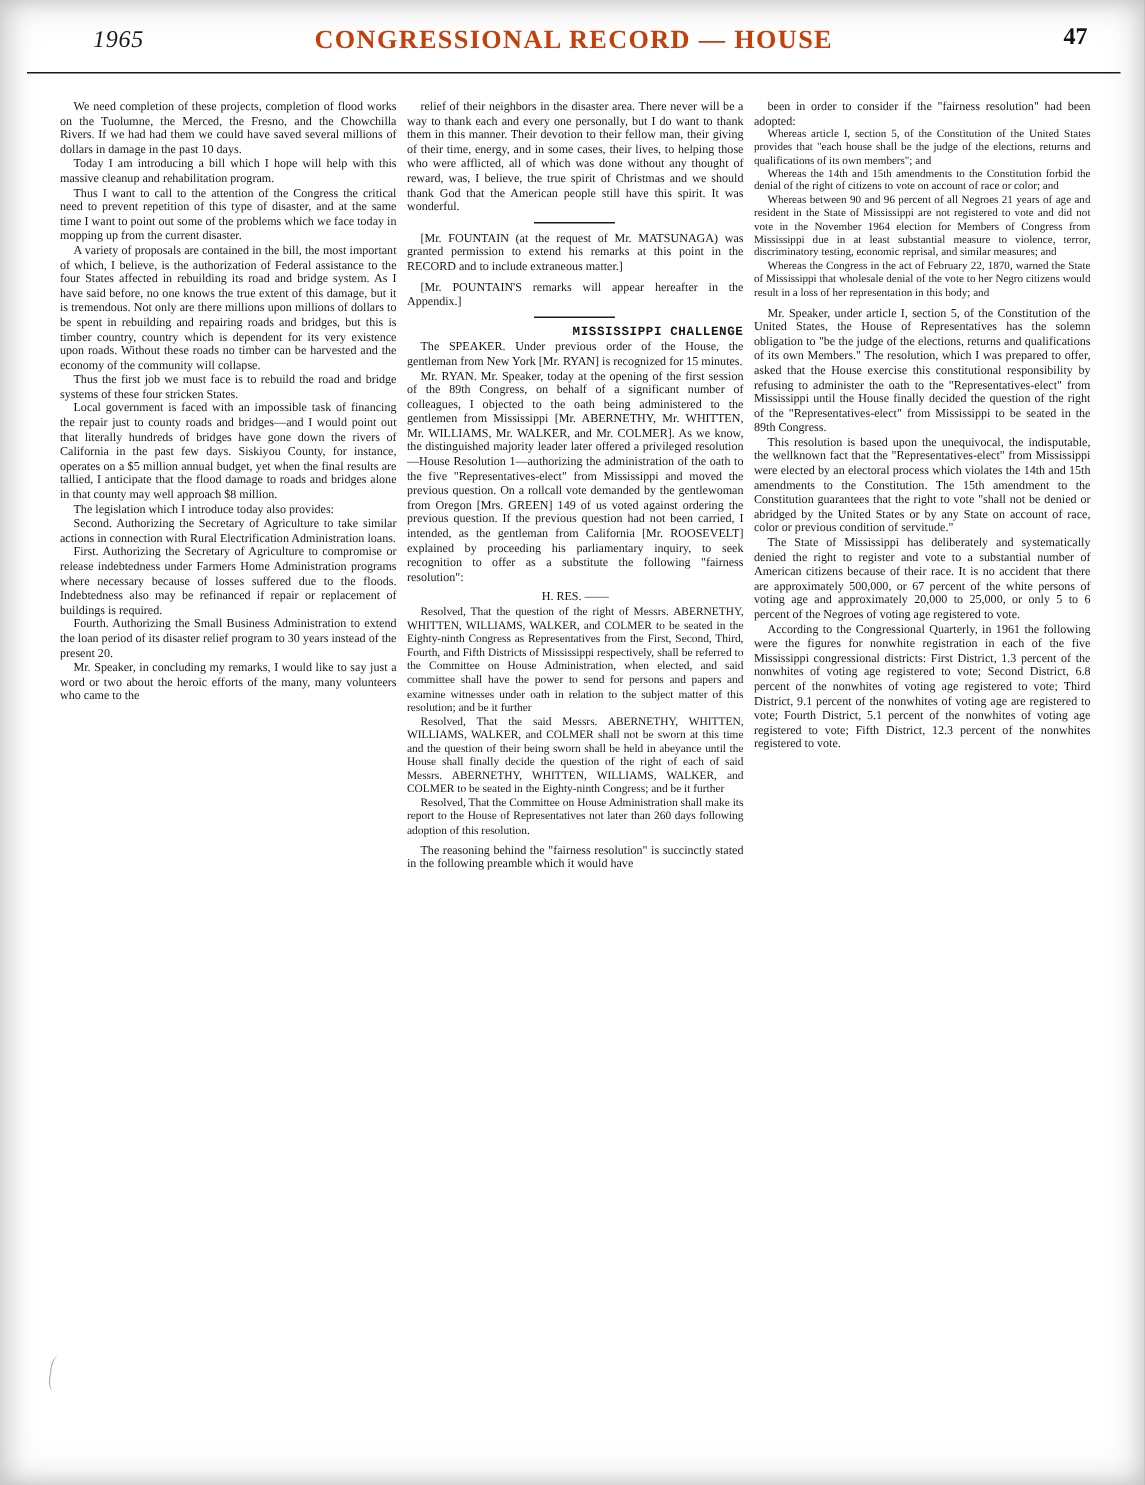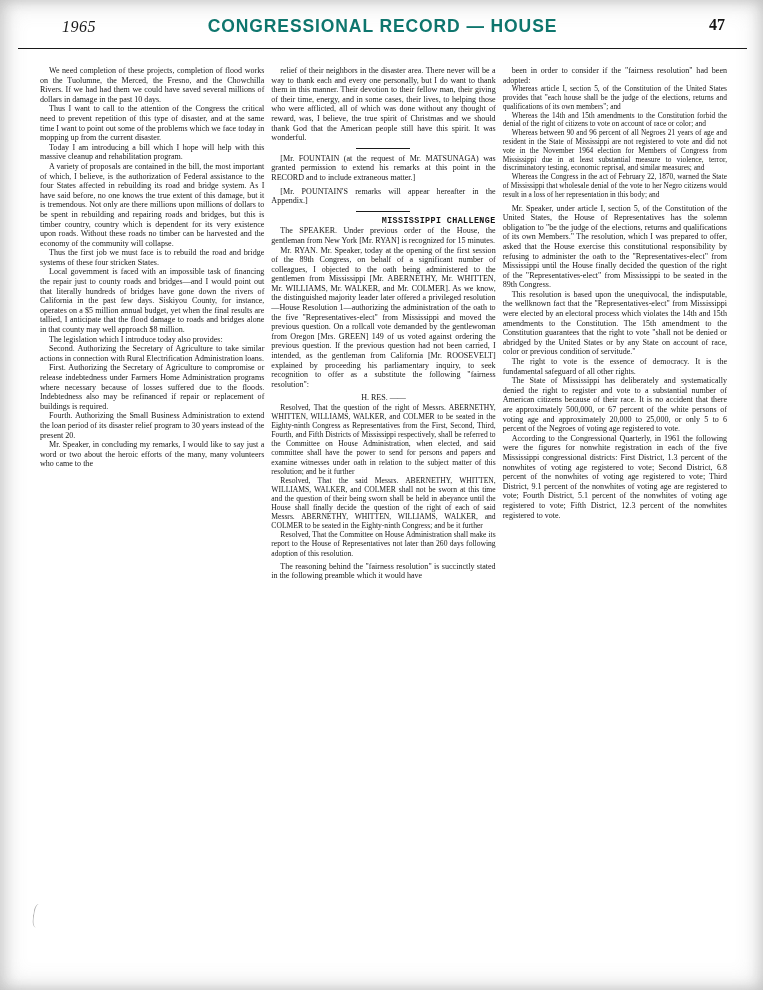--- a/index.html
+++ b/index.html
@@ -54,24 +54,24 @@
     font-style: italic;
     font-size: 16px;
     color: #1b1b1b;
     letter-spacing: 0.5px;
   }
   .masthead-title {
     position: absolute;
     left: 0; right: 0;
     top: 2px;
     text-align: center;
-    font-family: Liberation Sans, sans-serif;
+    font-family: Liberation Serif, serif;
     font-size: 17.5px;
     letter-spacing: 0.9px;
-    color: #0f766e;
+    color: #c2410c;
     font-weight: 700;
   }
   .page-number {
     position: absolute;
     right: 22px;
     top: 2px;
     font-size: 16px;
     font-weight: 700;
     color: #141414;
   }
@@ -152,22 +152,22 @@
     <div class="masthead">
       <div class="year">1965</div>
       <div class="masthead-title">CONGRESSIONAL RECORD — HOUSE</div>
       <div class="page-number">47</div>
     </div>
 
     <div class="columns">
 
       <div class="col">
         <p>We need completion of these projects, completion of flood works on the Tuolumne, the Merced, the Fresno, and the Chowchilla Rivers. If we had had them we could have saved several millions of dollars in damage in the past 10 days.</p>
+        <p>Today I am introducing a bill which I hope will help with this massive cleanup and rehabilitation program.</p>
         <p>Thus I want to call to the attention of the Congress the critical need to prevent repetition of this type of disaster, and at the same time I want to point out some of the problems which we face today in mopping up from the current disaster.</p>
-        <p>Today I am introducing a bill which I hope will help with this massive cleanup and rehabilitation program.</p>
         <p>A variety of proposals are contained in the bill, the most important of which, I believe, is the authorization of Federal assistance to the four States affected in rebuilding its road and bridge system. As I have said before, no one knows the true extent of this damage, but it is tremendous. Not only are there millions upon millions of dollars to be spent in rebuilding and repairing roads and bridges, but this is timber country, country which is dependent for its very existence upon roads. Without these roads no timber can be harvested and the economy of the community will collapse.</p>
         <p>Thus the first job we must face is to rebuild the road and bridge systems of these four stricken States.</p>
         <p>Local government is faced with an impossible task of financing the repair just to county roads and bridges—and I would point out that literally hundreds of bridges have gone down the rivers of California in the past few days. Siskiyou County, for instance, operates on a $5 million annual budget, yet when the final results are tallied, I anticipate that the flood damage to roads and bridges alone in that county may well approach $8 million.</p>
         <p>The legislation which I introduce today also provides:</p>
         <p>Second. Authorizing the Secretary of Agriculture to take similar actions in connection with Rural Electrification Administration loans.</p>
         <p>First. Authorizing the Secretary of Agriculture to compromise or release indebtedness under Farmers Home Administration programs where necessary because of losses suffered due to the floods. Indebtedness also may be refinanced if repair or replacement of buildings is required.</p>
         <p>Fourth. Authorizing the Small Business Administration to extend the loan period of its disaster relief program to 30 years instead of the present 20.</p>
         <p>Mr. Speaker, in concluding my remarks, I would like to say just a word or two about the heroic efforts of the many, many volunteers who came to the</p>
       </div>
 
@@ -192,21 +192,20 @@
 
       <div class="col">
         <p>been in order to consider if the "fairness resolution" had been adopted:</p>
         <p class="fine">Whereas article I, section 5, of the Constitution of the United States provides that "each house shall be the judge of the elections, returns and qualifications of its own members"; and</p>
         <p class="fine">Whereas the 14th and 15th amendments to the Constitution forbid the denial of the right of citizens to vote on account of race or color; and</p>
         <p class="fine">Whereas between 90 and 96 percent of all Negroes 21 years of age and resident in the State of Mississippi are not registered to vote and did not vote in the November 1964 election for Members of Congress from Mississippi due in at least substantial measure to violence, terror, discriminatory testing, economic reprisal, and similar measures; and</p>
         <p class="fine">Whereas the Congress in the act of February 22, 1870, warned the State of Mississippi that wholesale denial of the vote to her Negro citizens would result in a loss of her representation in this body; and</p>
         <div class="gap"></div>
         <p>Mr. Speaker, under article I, section 5, of the Constitution of the United States, the House of Representatives has the solemn obligation to "be the judge of the elections, returns and qualifications of its own Members." The resolution, which I was prepared to offer, asked that the House exercise this constitutional responsibility by refusing to administer the oath to the "Representatives-elect" from Mississippi until the House finally decided the question of the right of the "Representatives-elect" from Mississippi to be seated in the 89th Congress.</p>
         <p>This resolution is based upon the unequivocal, the indisputable, the wellknown fact that the "Representatives-elect" from Mississippi were elected by an electoral process which violates the 14th and 15th amendments to the Constitution. The 15th amendment to the Constitution guarantees that the right to vote "shall not be denied or abridged by the United States or by any State on account of race, color or previous condition of servitude."</p>
-        <p>The right to vote is the essence of democracy. It is the fundamental safeguard of all other rights.</p>
         <p>The State of Mississippi has deliberately and systematically denied the right to register and vote to a substantial number of American citizens because of their race. It is no accident that there are approximately 500,000, or 67 percent of the white persons of voting age and approximately 20,000 to 25,000, or only 5 to 6 percent of the Negroes of voting age registered to vote.</p>
         <p>According to the Congressional Quarterly, in 1961 the following were the figures for nonwhite registration in each of the five Mississippi congressional districts: First District, 1.3 percent of the nonwhites of voting age registered to vote; Second District, 6.8 percent of the nonwhites of voting age registered to vote; Third District, 9.1 percent of the nonwhites of voting age are registered to vote; Fourth District, 5.1 percent of the nonwhites of voting age registered to vote; Fifth District, 12.3 percent of the nonwhites registered to vote.</p>
       </div>
 
     </div>
   </div>
   <div class="scan-mark"></div>
 </div>
 
 </body></html>

